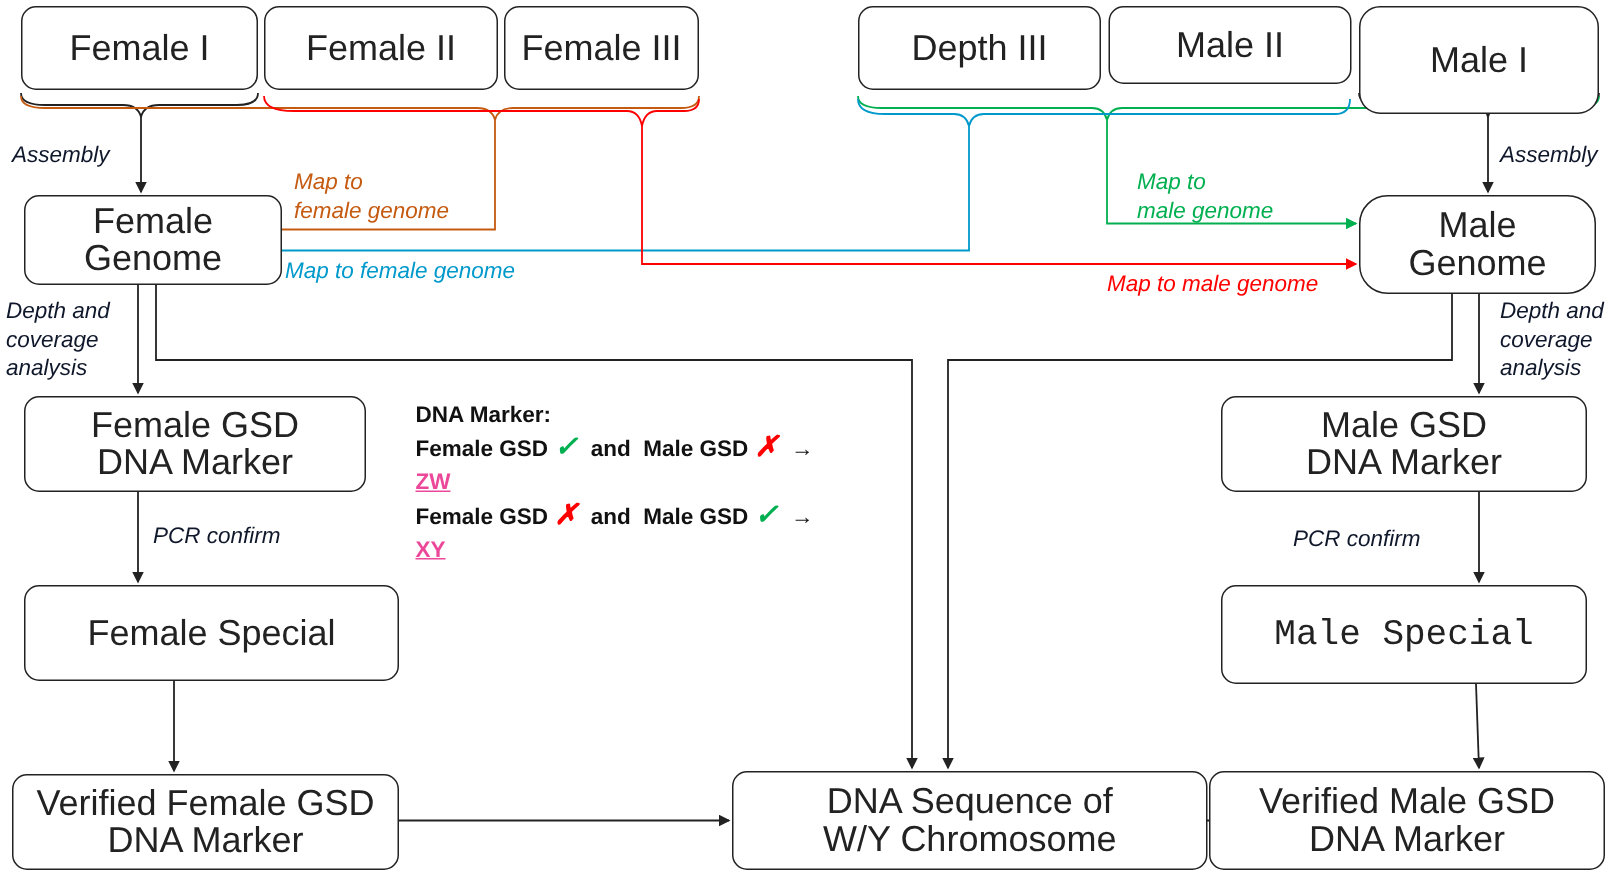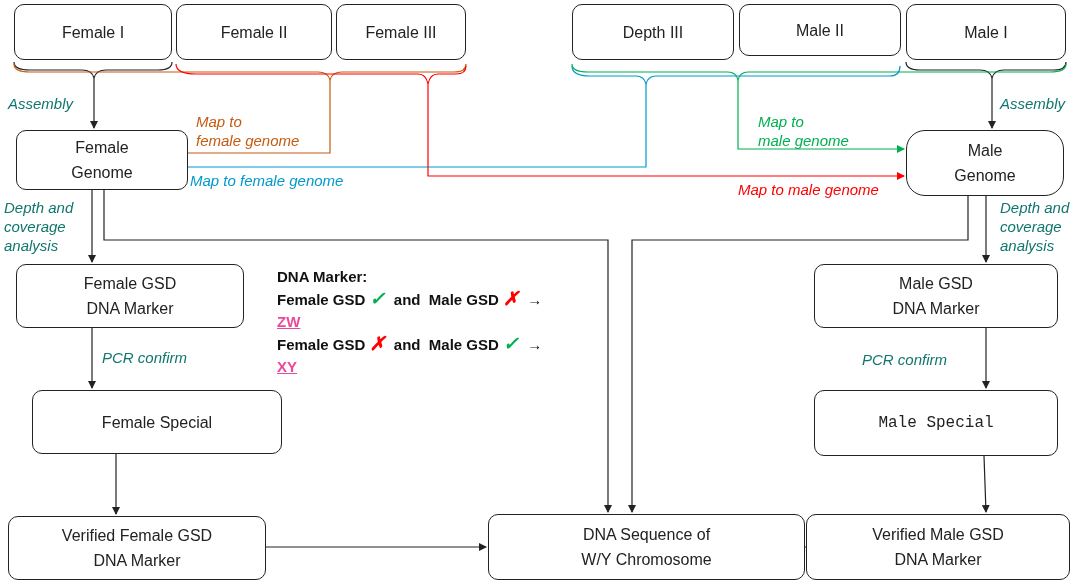--- a/index.html
+++ b/index.html
@@ -1,20 +1,20 @@
 <!DOCTYPE html>
 <html><head>
 <meta charset="utf-8">
 <style>
   html,body{margin:0;padding:0;background:#ffffff;}
   body{width:1080px;height:584px;position:relative;overflow:hidden;font-family:"Liberation Sans",sans-serif;}
   svg#wires{position:absolute;left:0;top:0;width:1080px;height:584px;}
-  .box{position:absolute;box-sizing:border-box;border:1.3px solid #222;border-radius:10px;background:#fff;display:flex;align-items:center;justify-content:center;text-align:center;color:#222;font-size:16px;line-height:25px;white-space:pre-line;}
+  .box{position:absolute;box-sizing:border-box;border:1.3px solid #222;border-radius:10px;background:#fff;display:flex;align-items:center;justify-content:center;text-align:center;color:#222;font-size:24px;line-height:25px;white-space:pre-line;}
   .lbl{position:absolute;font-style:italic;font-size:15px;line-height:19px;white-space:pre-line;}
-  .gray{color:#0f766e;}
+  .gray{color:#0f172a;}
   .orange{color:#c55a11;}
   .blue{color:#0099cc;}
   .green{color:#00b050;}
   .red{color:#ff0000;}
   .legend{position:absolute;left:277px;top:266px;font-size:15px;font-weight:bold;line-height:22px;color:#111;}
   .legend .row{white-space:nowrap;}
   .ok{color:#00b050;font-style:italic;font-size:19px;}
   .no{color:#ff0000;font-style:italic;font-size:19px;}
   .res{color:#ec4899;text-decoration:underline;}
 </style>
@@ -73,33 +73,33 @@
 
   <line x1="266" y1="547" x2="486" y2="547" stroke="#222" stroke-width="1.2" marker-end="url(#ak)"></line>
   <line x1="806" y1="547" x2="752" y2="547" stroke="#222" stroke-width="1.2" marker-end="url(#ak)"></line>
 </svg>
 
 <div class="box" style="left:14px;top:4px;width:158px;height:56px;">Female I</div>
 <div class="box" style="left:176px;top:4px;width:156px;height:56px;">Female II</div>
 <div class="box" style="left:336px;top:4px;width:130px;height:56px;">Female III</div>
 <div class="box" style="left:572px;top:4px;width:162px;height:56px;">Depth III</div>
 <div class="box" style="left:739px;top:4px;width:162px;height:52px;">Male II</div>
-<div class="box" style="left:906px;top:4px;width:160px;height:56px;">Male I</div>
+<div class="box" style="left:906px;top:4px;width:160px;height:72px;border-radius:14px;">Male I</div>
 
 <div class="box" style="left:16px;top:130px;width:172px;height:60px;">Female
 Genome</div>
 <div class="box" style="left:906px;top:130px;width:158px;height:66px;border-radius:19px;">Male
 Genome</div>
 
 <div class="box" style="left:16px;top:264px;width:228px;height:64px;">Female GSD
 DNA Marker</div>
 <div class="box" style="left:814px;top:264px;width:244px;height:64px;">Male GSD
 DNA Marker</div>
 
-<div class="box" style="left:32px;top:390px;width:250px;height:64px;">Female Special</div>
+<div class="box" style="left:16px;top:390px;width:250px;height:64px;">Female Special</div>
 <div class="box" style="left:814px;top:390px;width:244px;height:66px;font-family:Liberation Mono, monospace;">Male Special</div>
 
 <div class="box" style="left:8px;top:516px;width:258px;height:64px;">Verified Female GSD
 DNA Marker</div>
 <div class="box" style="left:806px;top:514px;width:264px;height:66px;">Verified Male GSD
 DNA Marker</div>
 
 <div class="box" style="left:488px;top:514px;width:317px;height:66px;">DNA Sequence of
 W/Y Chromosome</div>
 

